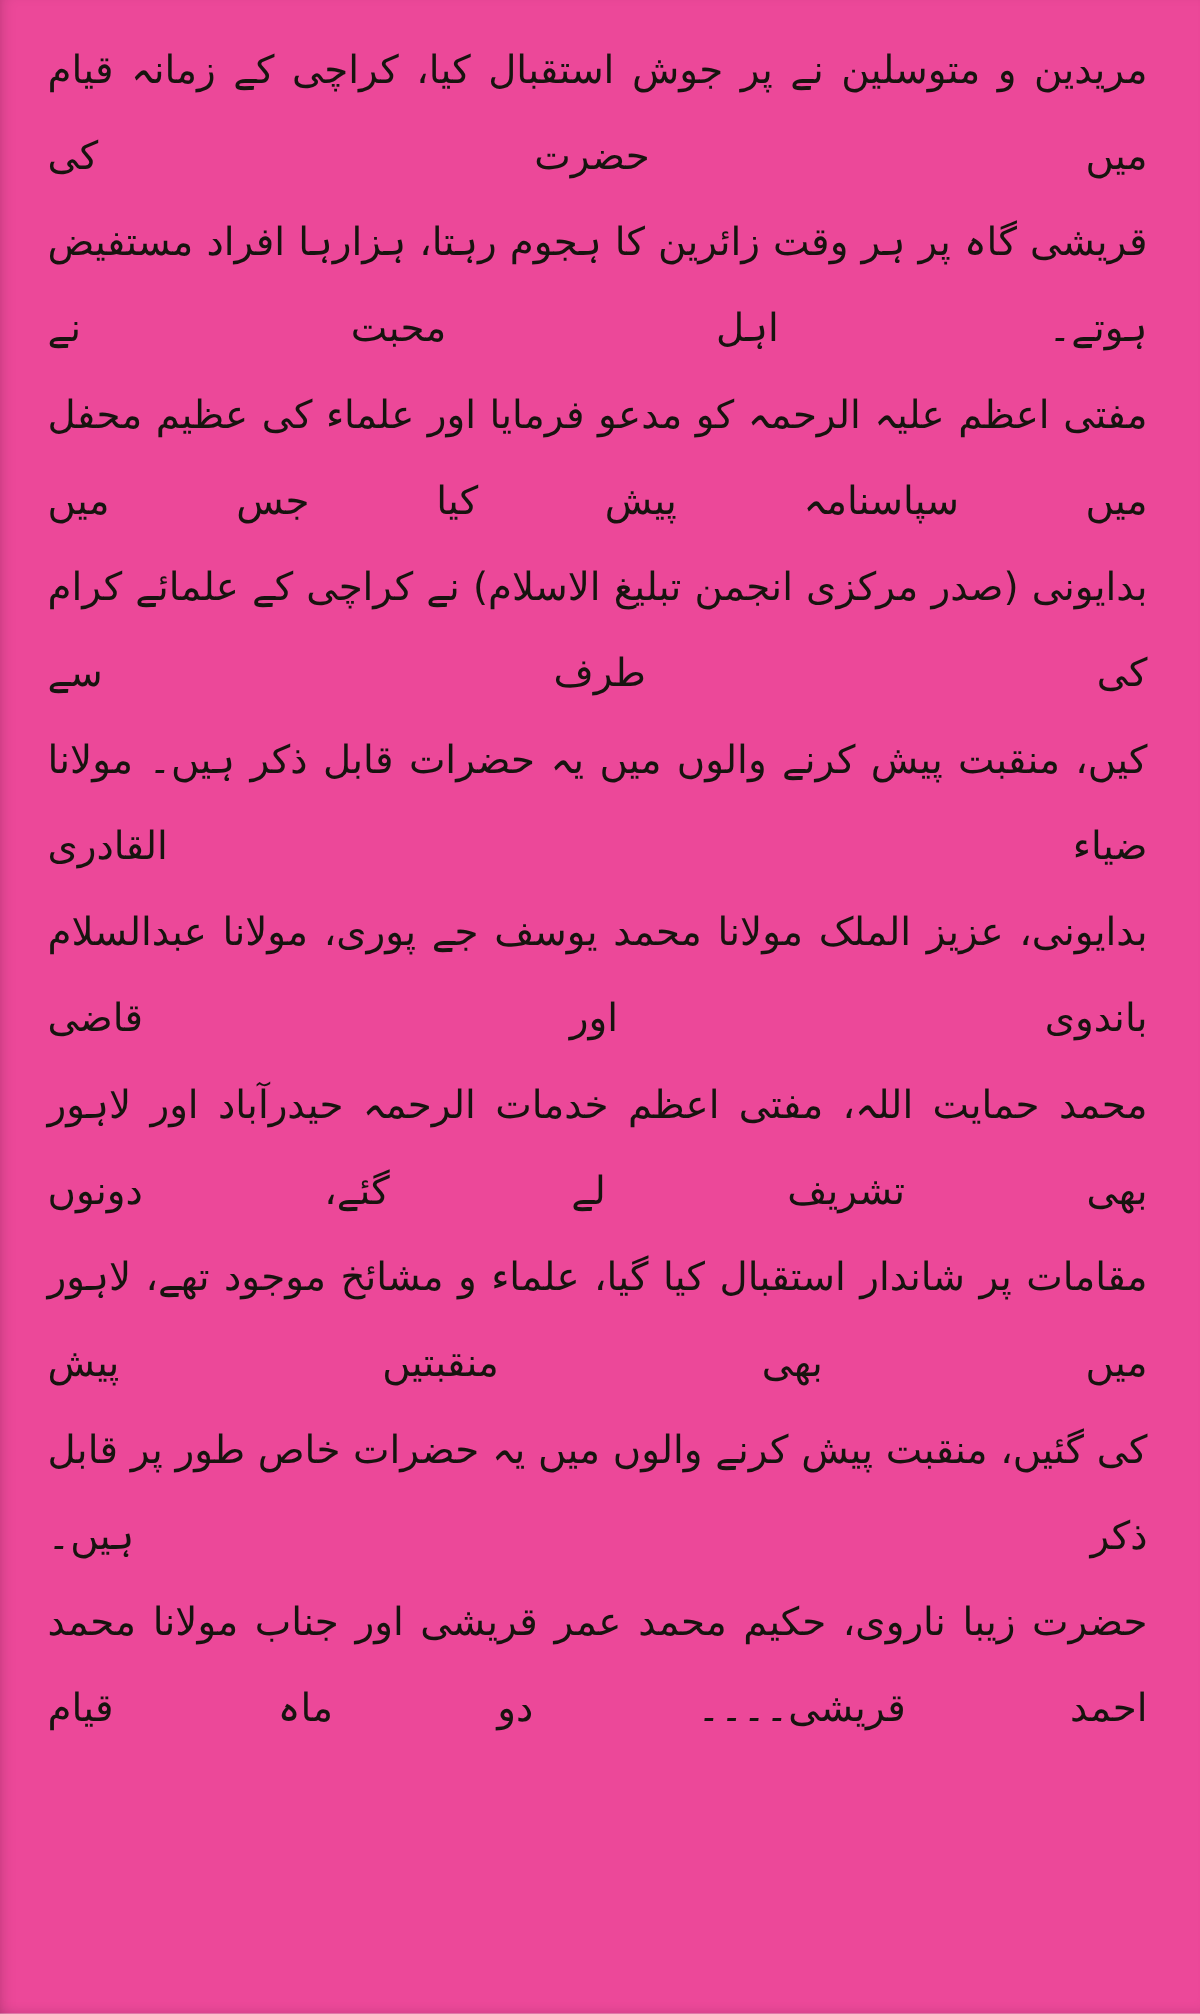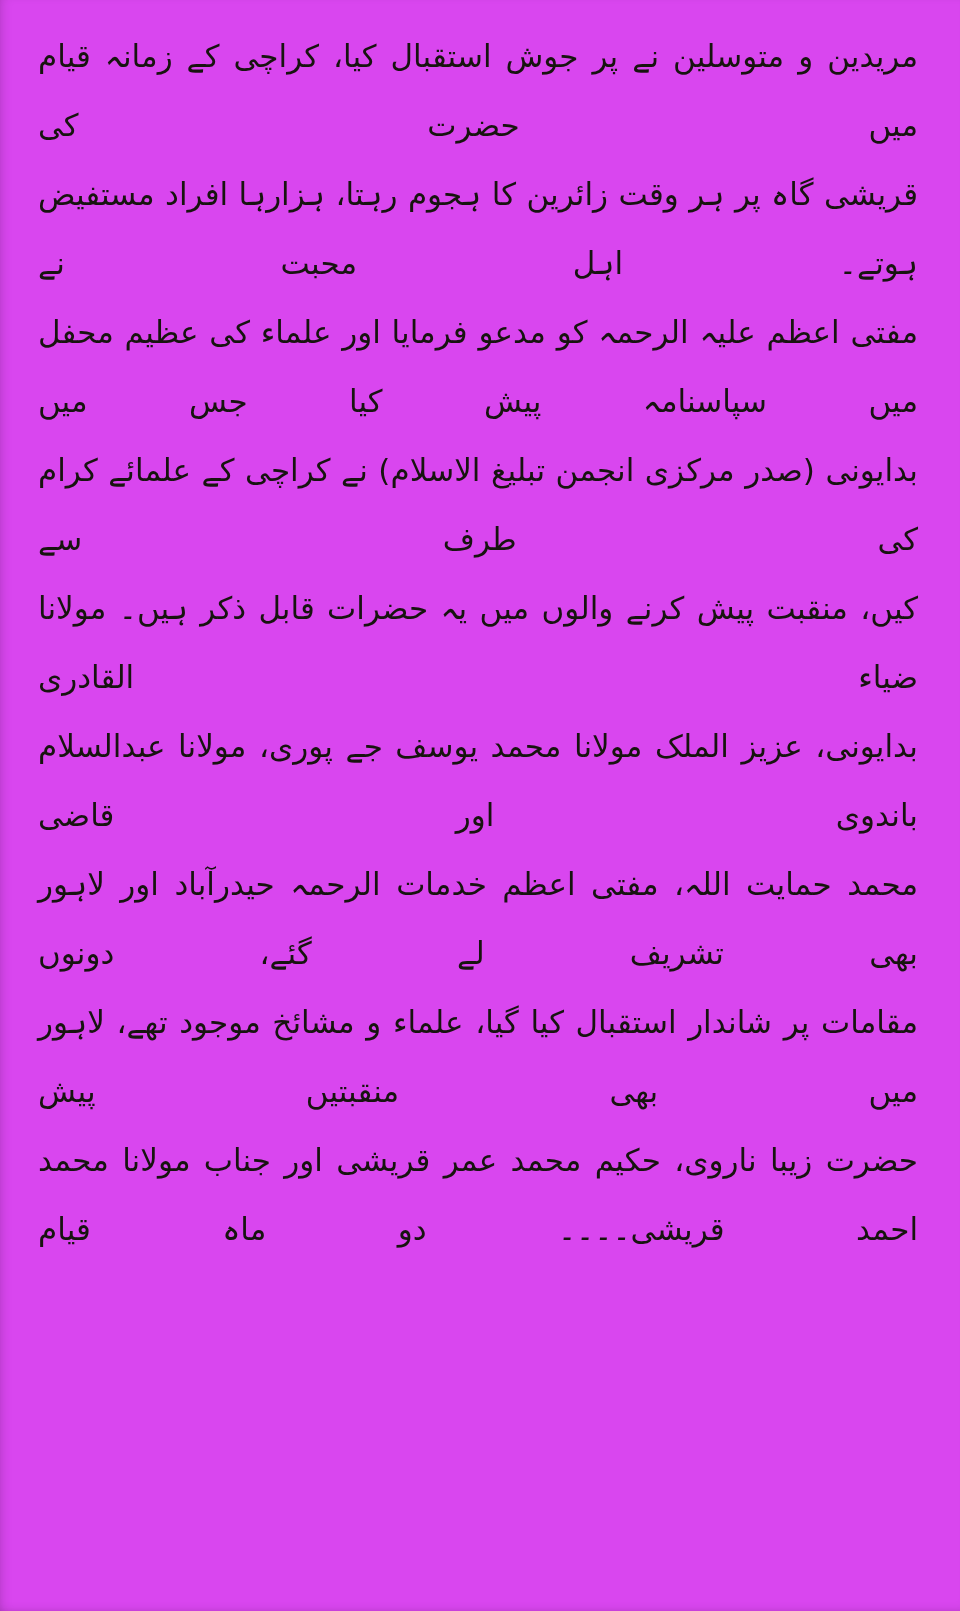--- a/index.html
+++ b/index.html
@@ -4,21 +4,21 @@
 <style>
   * { margin:0; padding:0; box-sizing:border-box; }
   html,body { width:960px; height:1611px; }
   body {
     background:#f3f2ee;
     font-family:"DejaVu Sans", sans-serif;
     overflow:hidden;
   }
   .page {
     width:960px; height:1611px;
-    background:#d946ef;
+    background:#ec4899;
     color:#17140f;
     padding:22px 42px 0 38px;
     box-shadow: inset 8px 0 14px -10px rgba(0,0,0,.28), inset 0 -8px 12px -10px rgba(0,0,0,.18);
     position:relative;
   }
   .urdu {
     direction:rtl;
     font-size:31px;
     line-height:69px;
     letter-spacing:0.2px;
@@ -33,17 +33,18 @@
   <div class="urdu">
 
     <p class="ln just">مریدین و متوسلین نے پر جوش استقبال کیا، کراچی کے زمانہ قیام میں حضرت کی</p>
     <p class="ln just">قریشی گاہ پر ہر وقت زائرین کا ہجوم رہتا، ہزارہا افراد مستفیض ہوتے۔ اہل محبت نے</p>
     <p class="ln just">مفتی اعظم علیہ الرحمہ کو مدعو فرمایا اور علماء کی عظیم محفل میں سپاسنامہ پیش کیا جس میں</p>
     <p class="ln just">بدایونی (صدر مرکزی انجمن تبلیغ الاسلام) نے کراچی کے علمائے کرام کی طرف سے</p>
     <p class="ln just">کیں، منقبت پیش کرنے والوں میں یہ حضرات قابل ذکر ہیں۔ مولانا ضیاء القادری</p>
     <p class="ln just">بدایونی، عزیز الملک مولانا محمد یوسف جے پوری، مولانا عبدالسلام باندوی اور قاضی</p>
     <p class="ln just">محمد حمایت اللہ، مفتی اعظم خدمات الرحمہ حیدرآباد اور لاہور بھی تشریف لے گئے، دونوں</p>
     <p class="ln just">مقامات پر شاندار استقبال کیا گیا، علماء و مشائخ موجود تھے، لاہور میں بھی منقبتیں پیش</p>
+    <p class="ln just">کی گئیں، منقبت پیش کرنے والوں میں یہ حضرات خاص طور پر قابل ذکر ہیں۔</p>
     <p class="ln just">حضرت زیبا ناروی، حکیم محمد عمر قریشی اور جناب مولانا محمد احمد قریشی۔۔۔۔ دو ماہ قیام</p>
 
   </div>
 
 </div>
 
 </body></html>

